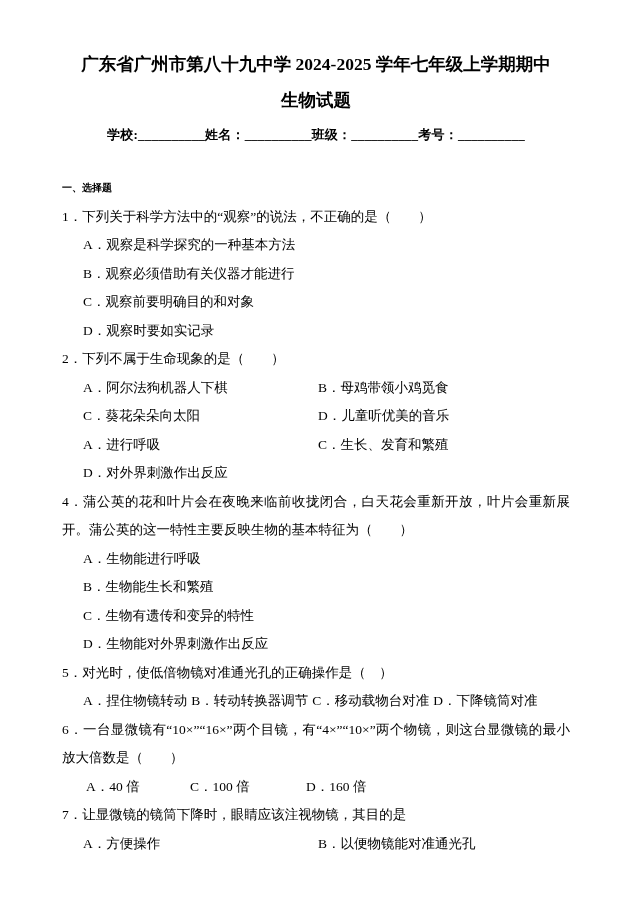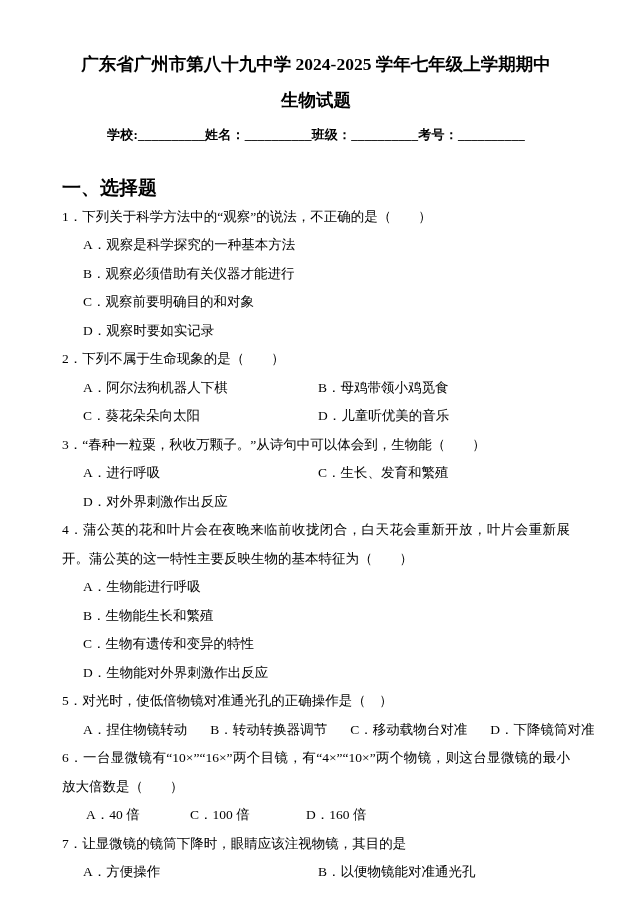--- a/index.html
+++ b/index.html
@@ -31,21 +31,21 @@
     font-size: 13px;
     line-height: 30px;
     margin-top: 2px;
     white-space: nowrap;
     letter-spacing: 0.2px;
     font-weight: bold;
   }
   .info-field { display: inline; }
   .section-heading {
     font-weight: bold;
-    font-size: 19px;
+    font-size: 10px;
     line-height: 28.5px;
     margin-top: 24px;
   }
   .question { margin: 0; }
   .stem {
     font-size: 13.5px;
     line-height: 28.5px;
     text-align: justify;
   }
   .opt {
@@ -54,21 +54,21 @@
     white-space: nowrap;
   }
   .opts-list .opt { padding-left: 21px; }
   .opts-2col {
     display: grid;
     grid-template-columns: 235px 1fr;
     padding-left: 21px;
   }
   .opts-row {
     display: flex;
-    gap: 23px;
+    gap: 4px;
     padding-left: 21px;
   }
   .opts-4col {
     display: grid;
     grid-template-columns: 104px 116px 120px 1fr;
     padding-left: 24px;
   }
   .opt-label { display: inline; }
   .opt-text { display: inline; }
   .qnum { display: inline; }
@@ -99,21 +99,20 @@
     <div class="stem"><span class="qnum">2．</span><span>下列不属于生命现象的是（　　）</span></div>
     <div class="opts-2col">
       <div class="opt"><span class="opt-label">A．</span><span class="opt-text">阿尔法狗机器人下棋</span></div>
       <div class="opt"><span class="opt-label">B．</span><span class="opt-text">母鸡带领小鸡觅食</span></div>
       <div class="opt"><span class="opt-label">C．</span><span class="opt-text">葵花朵朵向太阳</span></div>
       <div class="opt"><span class="opt-label">D．</span><span class="opt-text">儿童听优美的音乐</span></div>
     </div>
   </div>
 
   <div class="question">
-    <div class="stem"><span class="qnum">3．</span><span>“春种一粒粟，秋收万颗子。”从诗句中可以体会到，生物能（　　）</span></div>
     <div class="opts-2col">
       <div class="opt"><span class="opt-label">A．</span><span class="opt-text">进行呼吸</span></div>
       <div class="opt"><span class="opt-label">C．</span><span class="opt-text">生长、发育和繁殖</span></div>
       <div class="opt"><span class="opt-label">D．</span><span class="opt-text">对外界刺激作出反应</span></div>
     </div>
   </div>
 
   <div class="question">
     <div class="stem"><span class="qnum">4．</span><span>蒲公英的花和叶片会在夜晚来临前收拢闭合，白天花会重新开放，叶片会重新展开。蒲公英的这一特性主要反映生物的基本特征为（　　）</span></div>
     <div class="opts-list">

